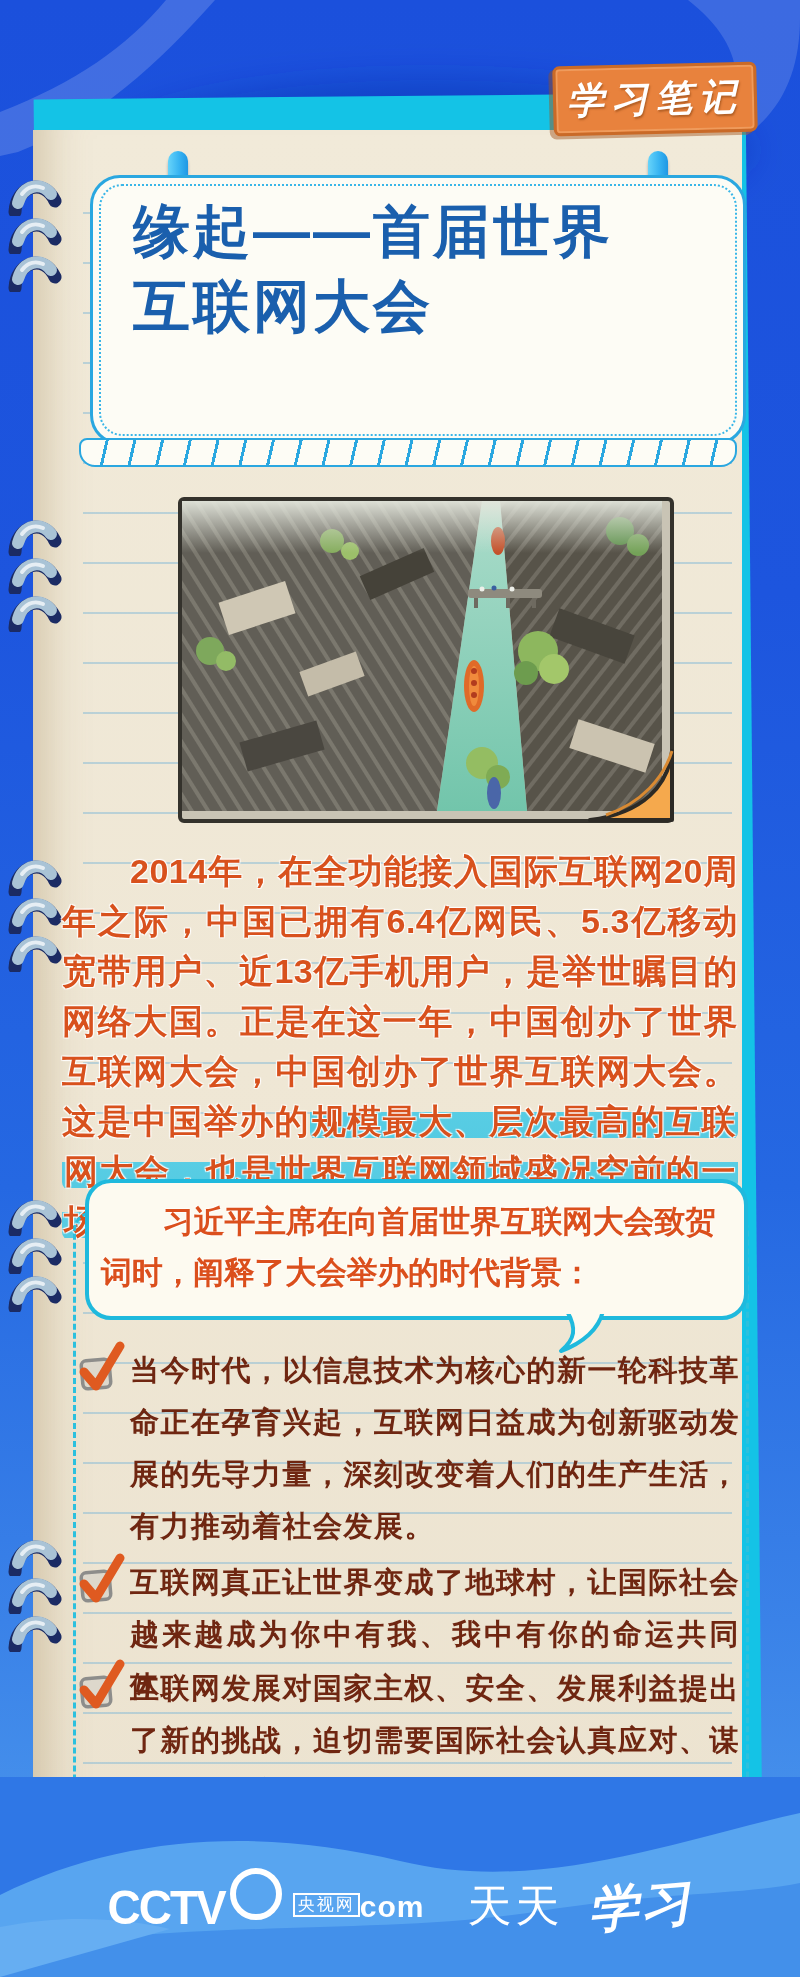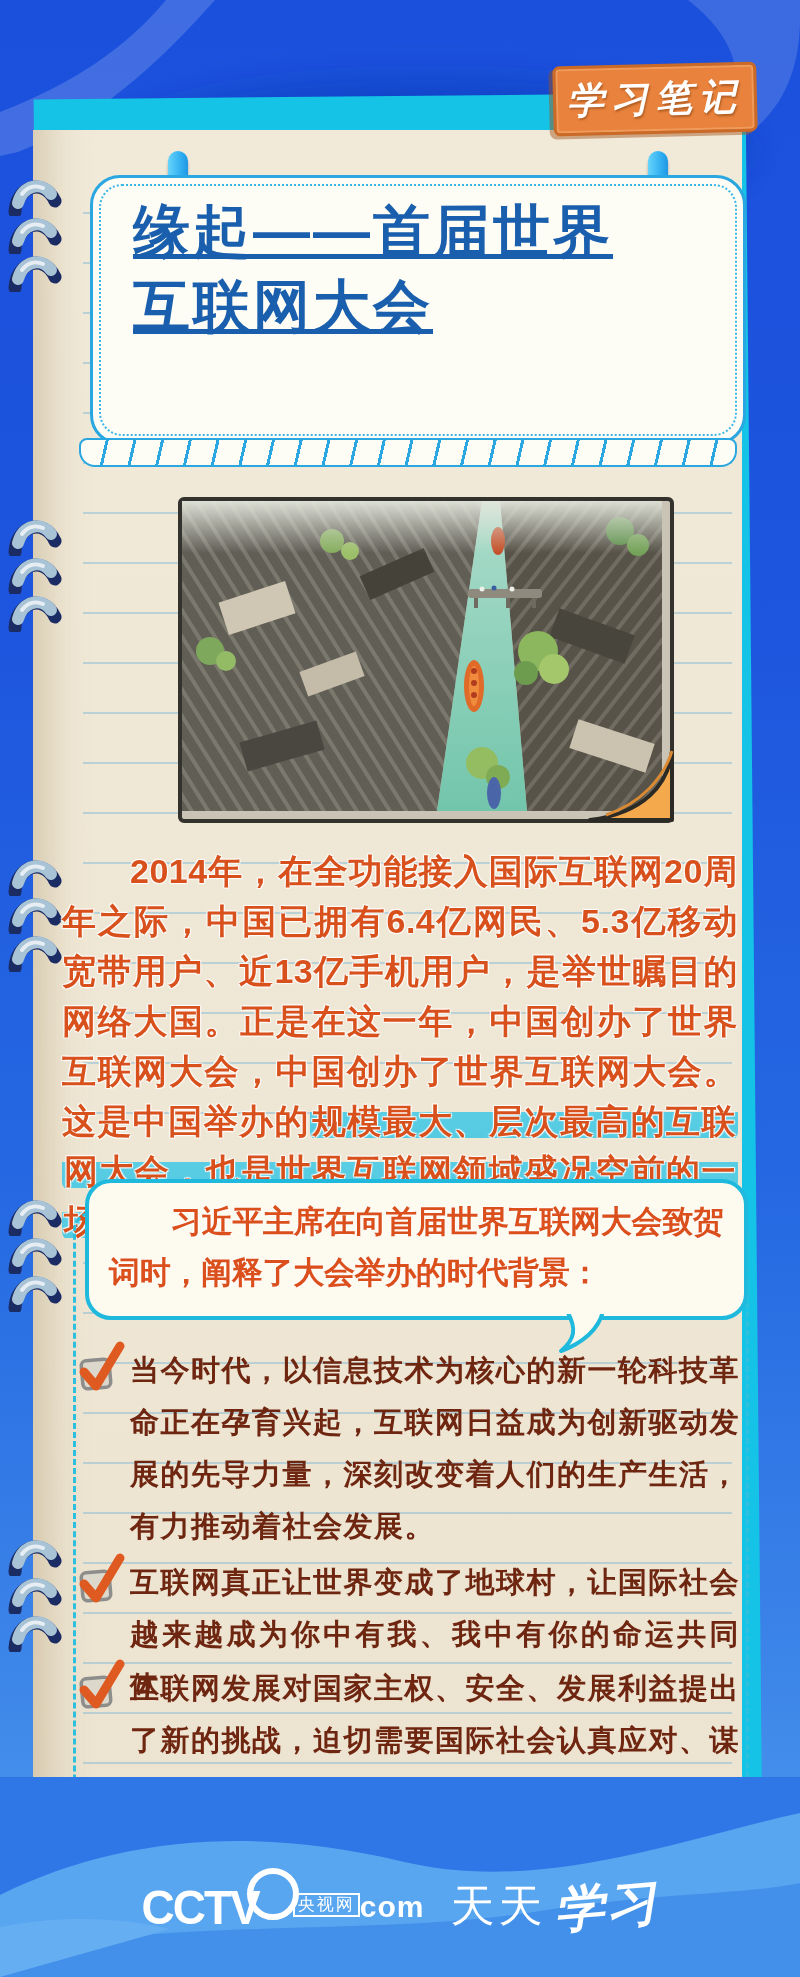--- a/index.html
+++ b/index.html
@@ -38,21 +38,21 @@
     background:linear-gradient(90deg,#67d4fa 0%,#38b4f2 55%,#1f97e4 100%);
     box-shadow:0 4px 3px rgba(20,40,90,.35);}
   .clip-left{left:168px;top:151px;}
   .clip-right{left:648px;top:151px;}
 
   
   .title-box{position:absolute;left:90px;top:175px;width:650px;height:264px;background:#fdfcf5;
     border:3px solid #2aa7e0;border-radius:30px;}
   .title-box::after{content:"";position:absolute;inset:6px;border:2px dotted #39b6e8;border-radius:23px;}
   .title-text{position:absolute;left:40px;top:16px;font-size:57px;line-height:75px;font-weight:900;
-    color:#1a5fad;letter-spacing:3px;text-decoration:underline;}
+    color:#1a5fad;letter-spacing:3px;}
   .title-band{position:absolute;left:79px;top:438px;width:654px;height:25px;background:#fdfcf5;
     border:2px solid #2aa7e0;border-radius:8px 8px 16px 16px;overflow:hidden;}
   .title-band::before{content:"";position:absolute;inset:0;
     background:repeating-linear-gradient(103deg,transparent 0 24px,#2aa7e0 24px 27px);}
 
   
   .photo{position:absolute;left:178px;top:497px;width:488px;height:318px;background:#c9c4b5;
     border:4px solid #34322c;border-radius:6px;}
   .curl{position:absolute;right:-6px;bottom:-6px;}
 
@@ -64,35 +64,35 @@
   .hl{background:linear-gradient(180deg,transparent 26%,#58cde4 26%,#55cbe2 94%,transparent 94%);
     border-radius:8px;-webkit-box-decoration-break:clone;box-decoration-break:clone;padding:0 2px;}
 
   
   .dashed-box{position:absolute;left:73px;top:1212px;width:670px;height:590px;
     border:3px dashed #2cc0de;border-radius:18px;}
 
   
   .bubble{position:absolute;left:85px;top:1179px;width:655px;height:133px;background:#fdfaf0;
     border:4px solid #1fb9dd;border-radius:26px;}
-  .bubble p{margin:0;padding:13px 16px 0 20px;font-size:31px;line-height:51px;font-weight:bold;
+  .bubble p{margin:0;padding:13px 16px 0 12px;font-size:31px;line-height:51px;font-weight:bold;
     color:#db4f1c;letter-spacing:-.3px;white-space:nowrap;
     text-shadow:-1px -1px 1px rgba(255,255,255,.8),1px 1px 1px rgba(255,255,255,.8);}
   .bubble .indent{display:inline-block;text-indent:2em;}
   .bubble-tail{position:absolute;left:468px;top:126px;}
 
   
   .check-item{position:absolute;left:80px;width:660px;}
   .check-text{margin-left:50px;font-family:"Liberation Serif",serif;font-size:29px;line-height:52px;
     font-weight:600;color:#6f2611;text-align:justify;letter-spacing:1.5px;}
   .check-icon{position:absolute;left:-8px;top:-8px;}
 
   
   .footer-logo{position:absolute;left:0;top:1873px;width:800px;display:flex;align-items:center;
-    justify-content:center;color:#fff;}
+    justify-content:center;color:#fff;gap:17px;}
   .cctv-word{font-size:46px;font-weight:900;letter-spacing:-2px;transform:scaleY(1.05);}
   .cctv-ring{width:40px;height:40px;border:6px solid #fff;border-radius:50%;margin:-26px -10px 0 -12px;}
   .cctv-col{display:flex;flex-direction:row;align-items:flex-start;margin-left:4px;}
   .cctv-cn{font-size:17px;letter-spacing:2px;border:2px solid #fff;padding:1px 3px;line-height:18px;}
   .cctv-com{font-size:30px;font-weight:bold;line-height:28px;letter-spacing:1px;}
   .tiantian{font-size:44px;font-weight:400;margin-left:26px;letter-spacing:4px;}
   .xuexi{font-size:50px;font-weight:bold;font-style:italic;font-family:"Liberation Serif",serif;
     transform:rotate(-5deg);margin-left:8px;letter-spacing:2px;}
 </style>
 </head>

